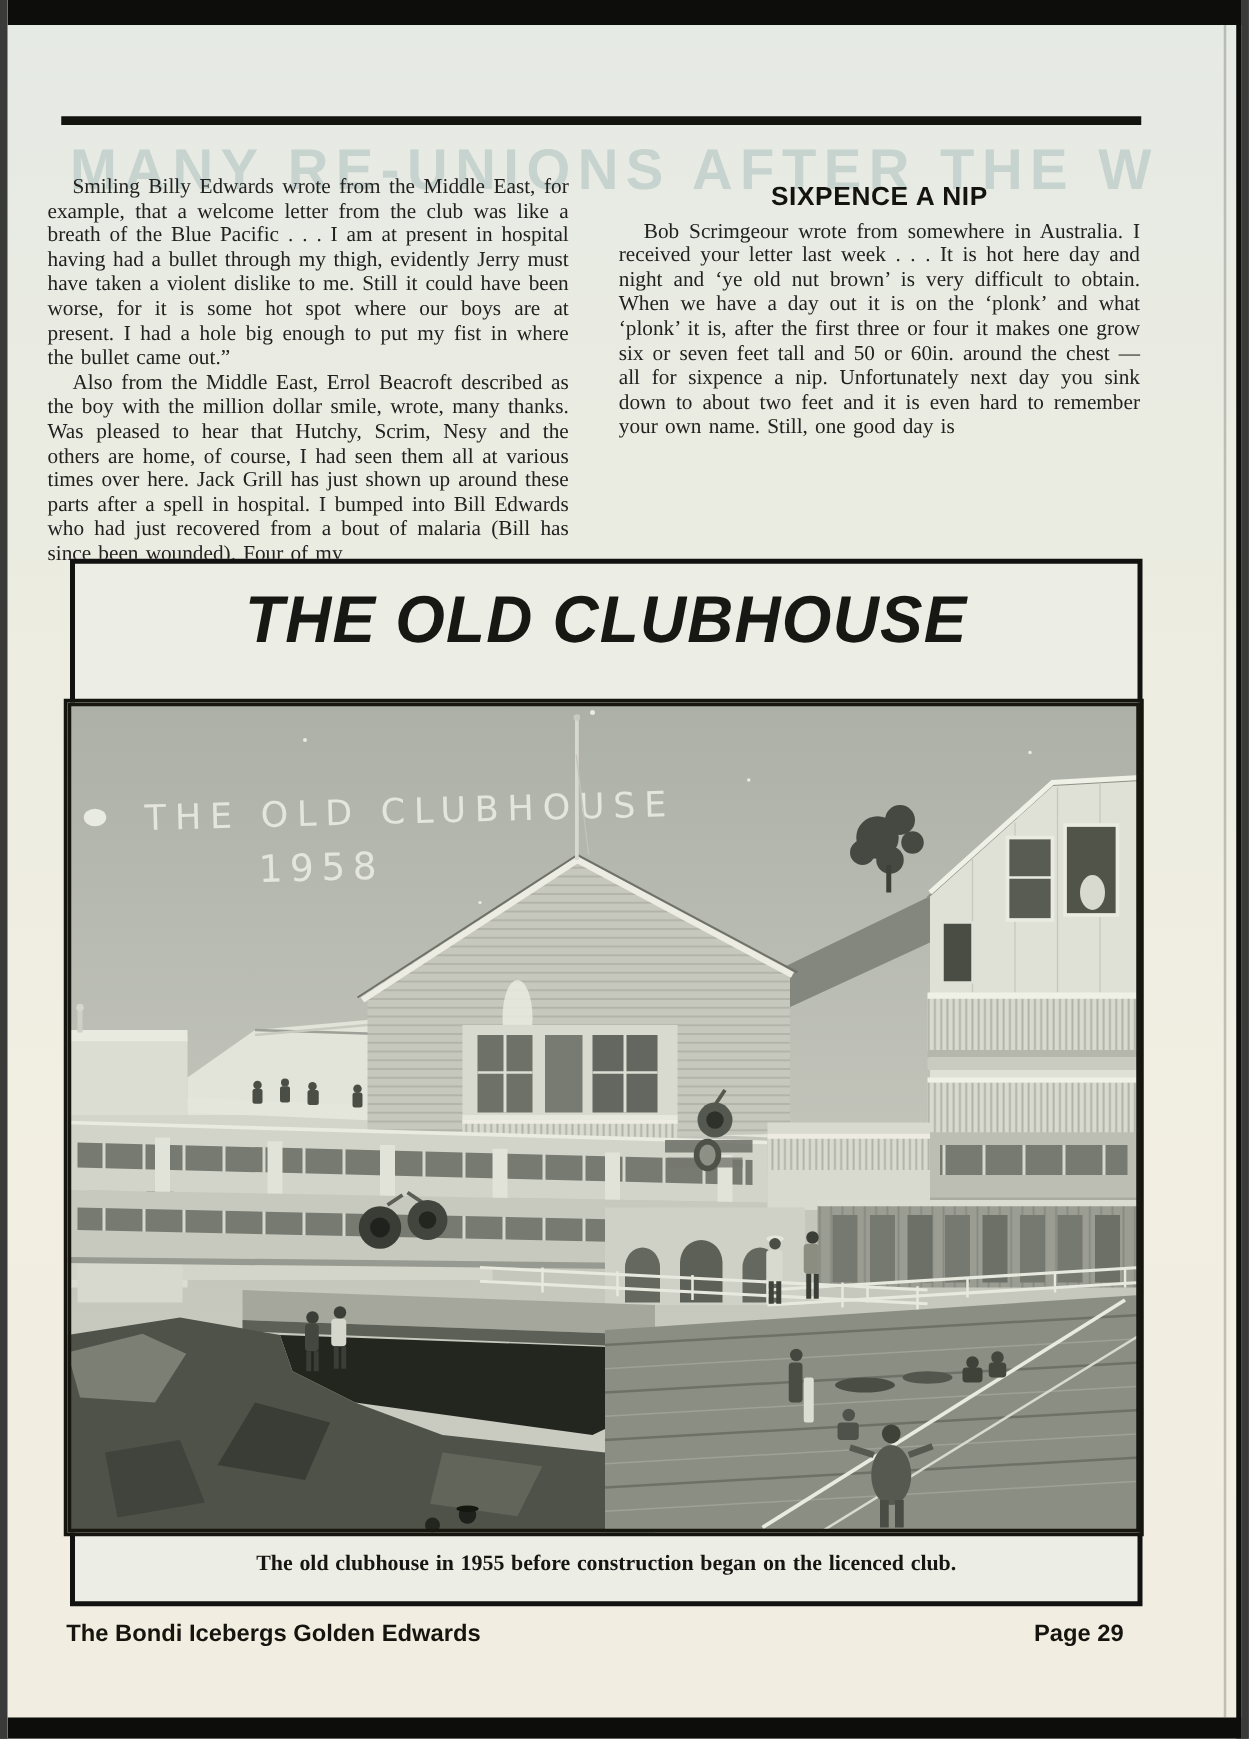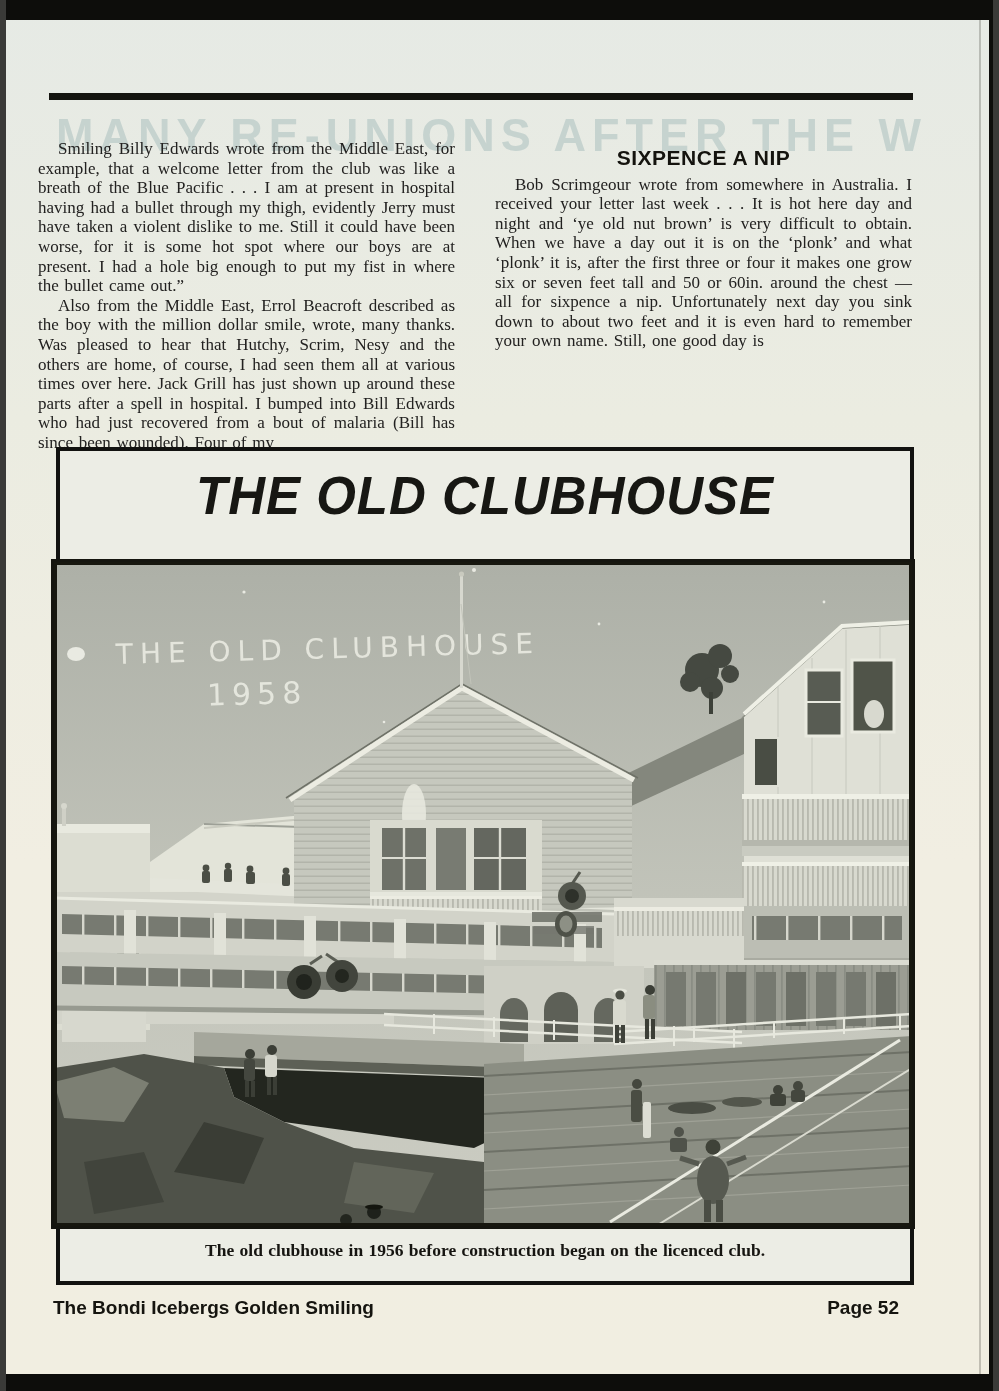--- a/index.html
+++ b/index.html
@@ -384,18 +384,18 @@
         <rect x="567" y="463" width="4" height="18" fill="#3f423a"></rect>
       <circle cx="596" cy="428" r="5" fill="#3b3e36"></circle>
       <rect x="589" y="433" width="12" height="24" rx="3" fill="#8a8d80"></rect>
       <rect x="591" y="457" width="4" height="20" fill="#3b3e36"></rect>
         <rect x="597" y="457" width="4" height="20" fill="#3b3e36"></rect>
     </g>
 
     <rect x="1.5" y="1.5" width="855" height="661" fill="none" stroke="#17170f" stroke-width="3"></rect>
   </svg>
 
-  <div class="caption">The old clubhouse in 1956 before construction began on the licenced club.</div>
-
-  <div class="footer-title">The Bondi Icebergs Golden Smiling</div>
-  <div class="page-number">Page 52</div>
+  <div class="caption">The old clubhouse in 1955 before construction began on the licenced club.</div>
+
+  <div class="footer-title">The Bondi Icebergs Golden Edwards</div>
+  <div class="page-number">Page 29</div>
 
 </div>
 
 </body></html>

